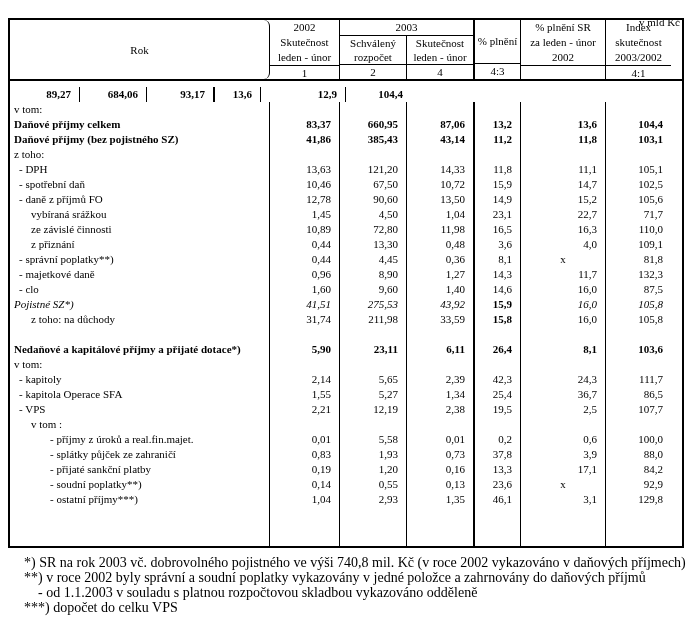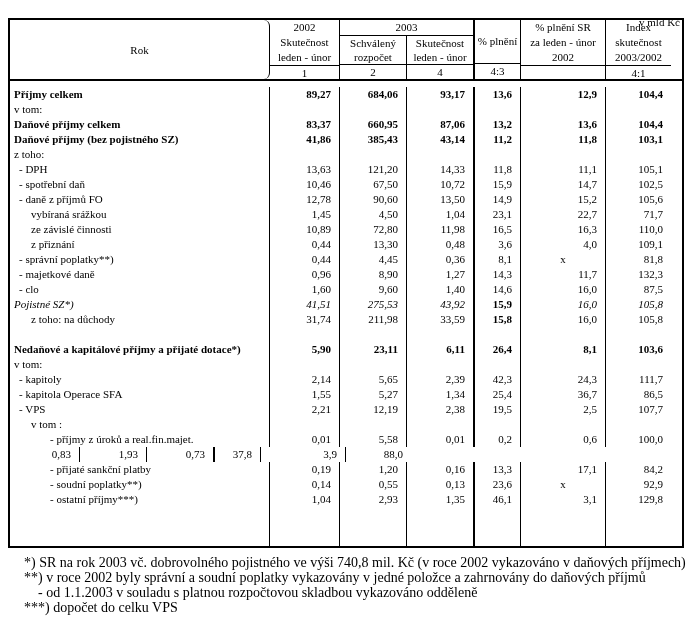--- a/index.html
+++ b/index.html
@@ -115,21 +115,20 @@
           <div class="hline">Index</div>
           <div class="hline">skutečnost</div>
           <div class="hline">2003/2002</div>
         </div>
         <div class="hnum">4:1</div>
       </div>
     </div>
 
     <div class="tbody">
         <div class="trow">
-          <div class="cell lab c1 ind0 b">Příjmy celkem</div>
           <div class="cell num c2 b">89,27</div>
           <div class="cell num c3 b">684,06</div>
           <div class="cell num c4 b">93,17</div>
           <div class="cell num c5 b">13,6</div>
           <div class="cell num c6 b">12,9</div>
           <div class="cell num c7 b">104,4</div>
         </div>
         <div class="trow">
           <div class="cell lab c1 ind0">v tom:</div>
           <div class="cell num c2"></div>
@@ -331,20 +330,21 @@
         <div class="trow">
           <div class="cell lab c1 ind3">- příjmy z úroků a real.fin.majet.</div>
           <div class="cell num c2">0,01</div>
           <div class="cell num c3">5,58</div>
           <div class="cell num c4">0,01</div>
           <div class="cell num c5">0,2</div>
           <div class="cell num c6">0,6</div>
           <div class="cell num c7">100,0</div>
         </div>
         <div class="trow">
+          <div class="cell lab c1 ind3">- splátky půjček ze zahraničí</div>
           <div class="cell num c2">0,83</div>
           <div class="cell num c3">1,93</div>
           <div class="cell num c4">0,73</div>
           <div class="cell num c5">37,8</div>
           <div class="cell num c6">3,9</div>
           <div class="cell num c7">88,0</div>
         </div>
         <div class="trow">
           <div class="cell lab c1 ind3">- přijaté sankční platby</div>
           <div class="cell num c2">0,19</div>

